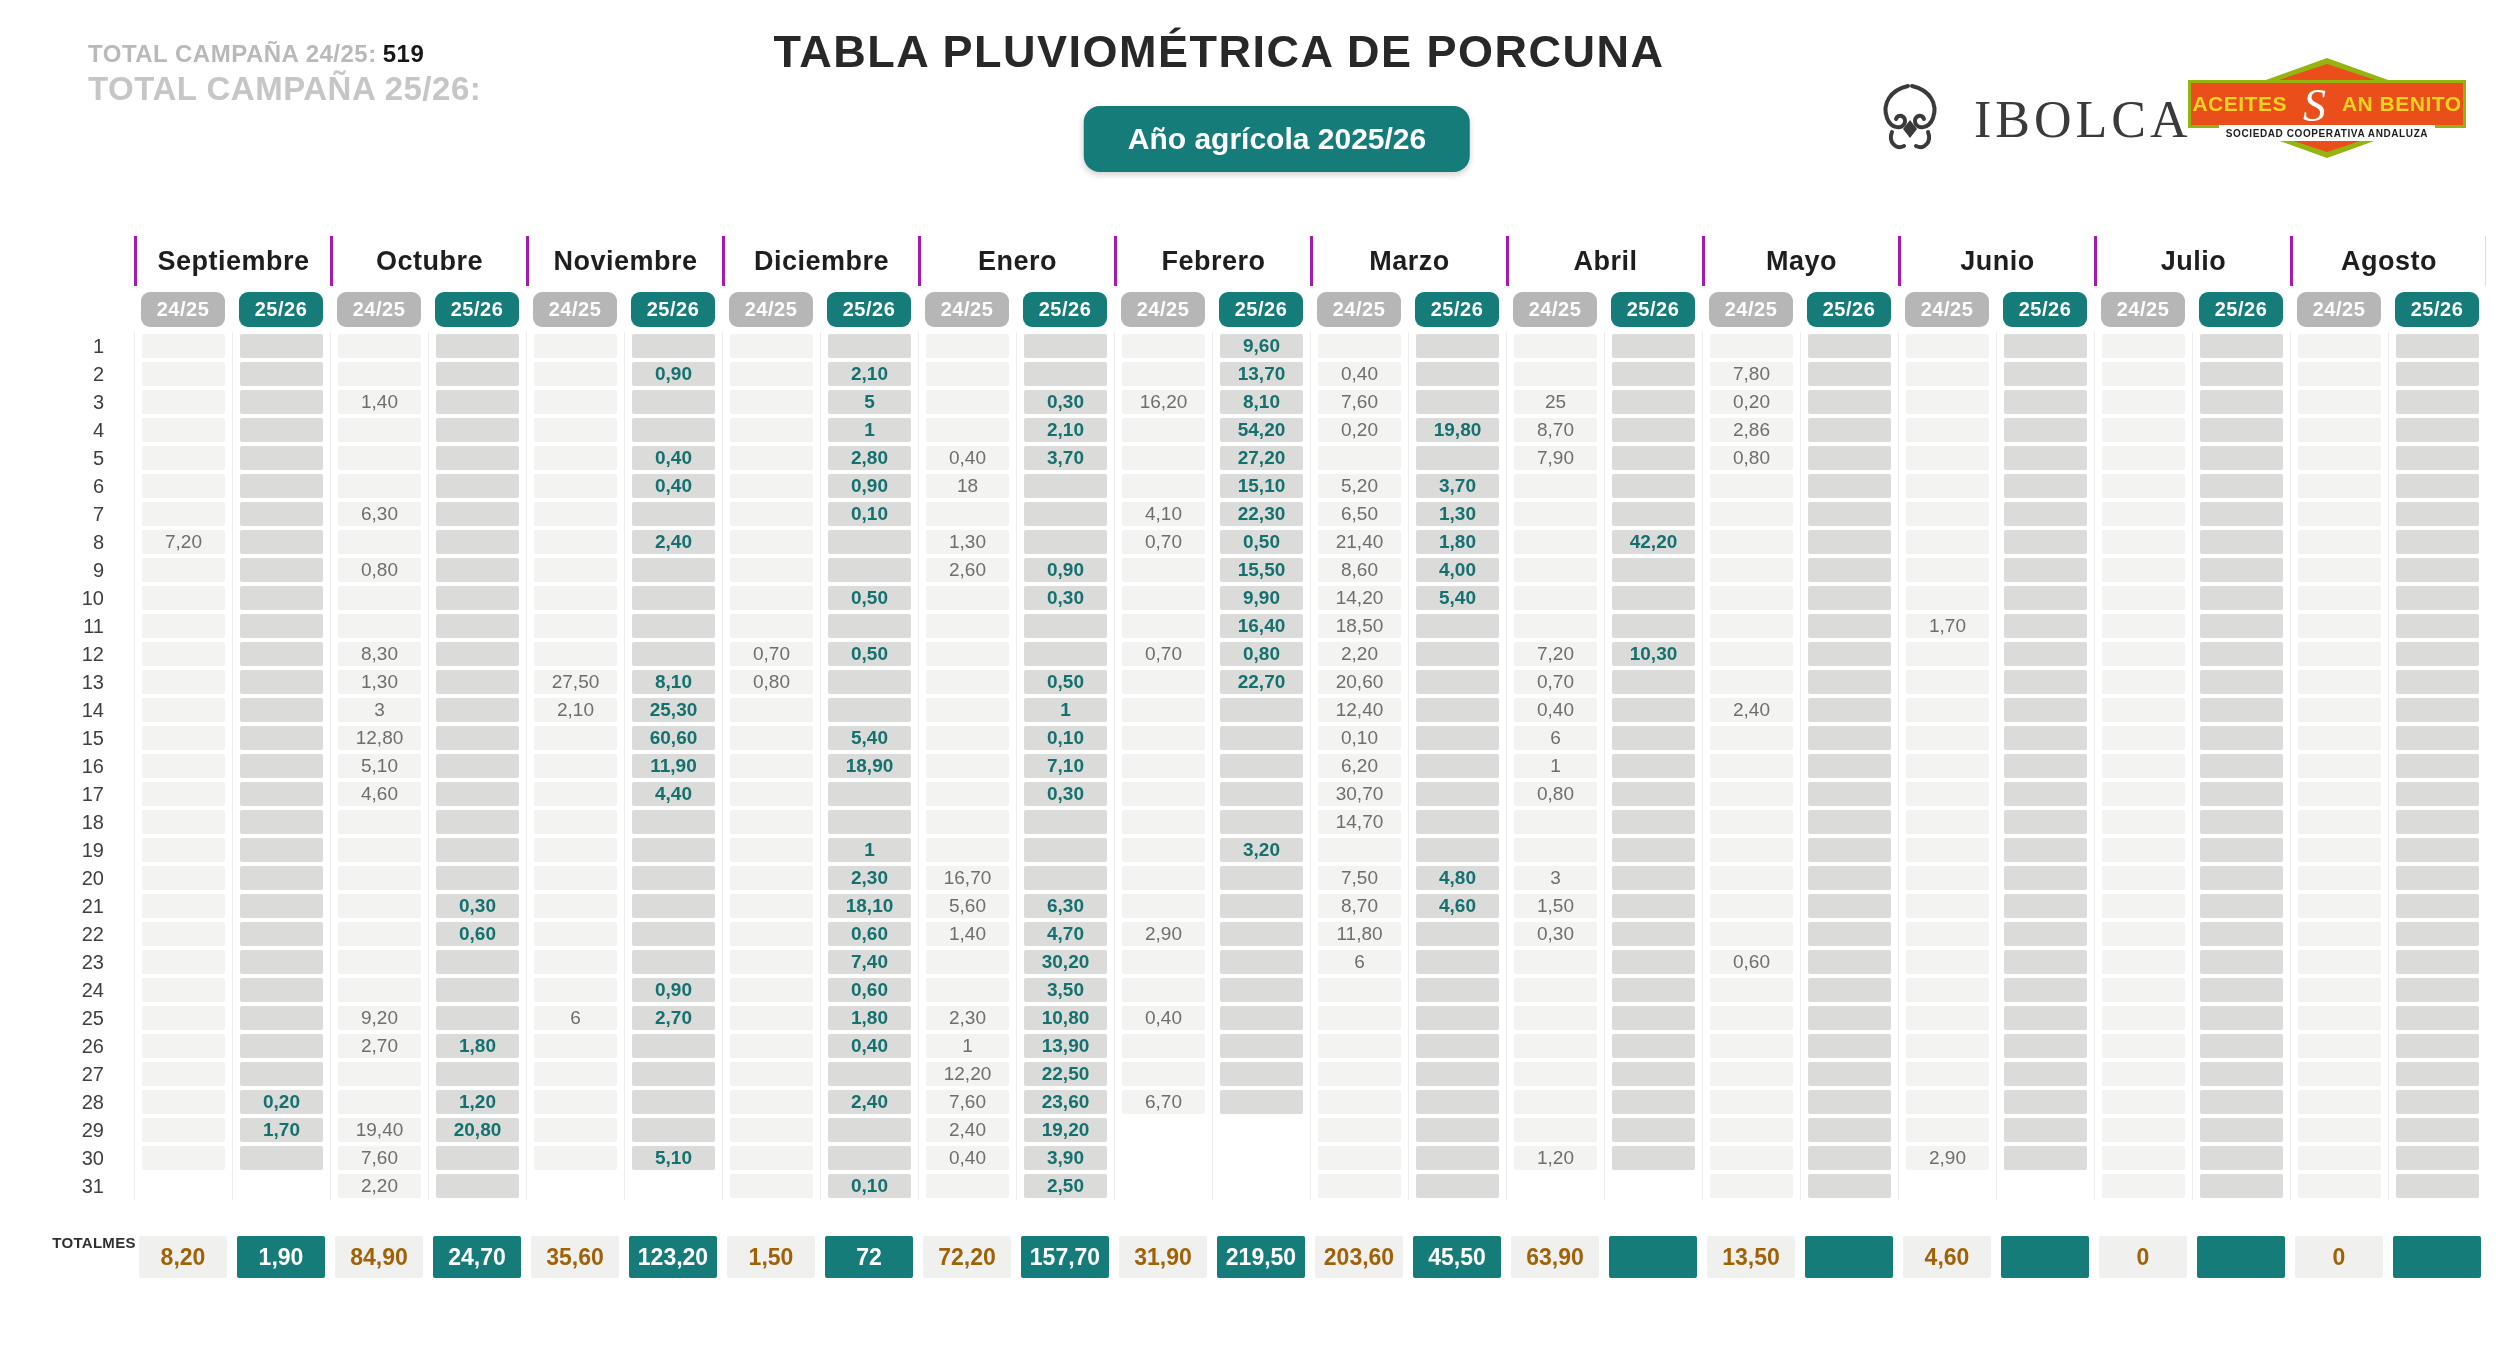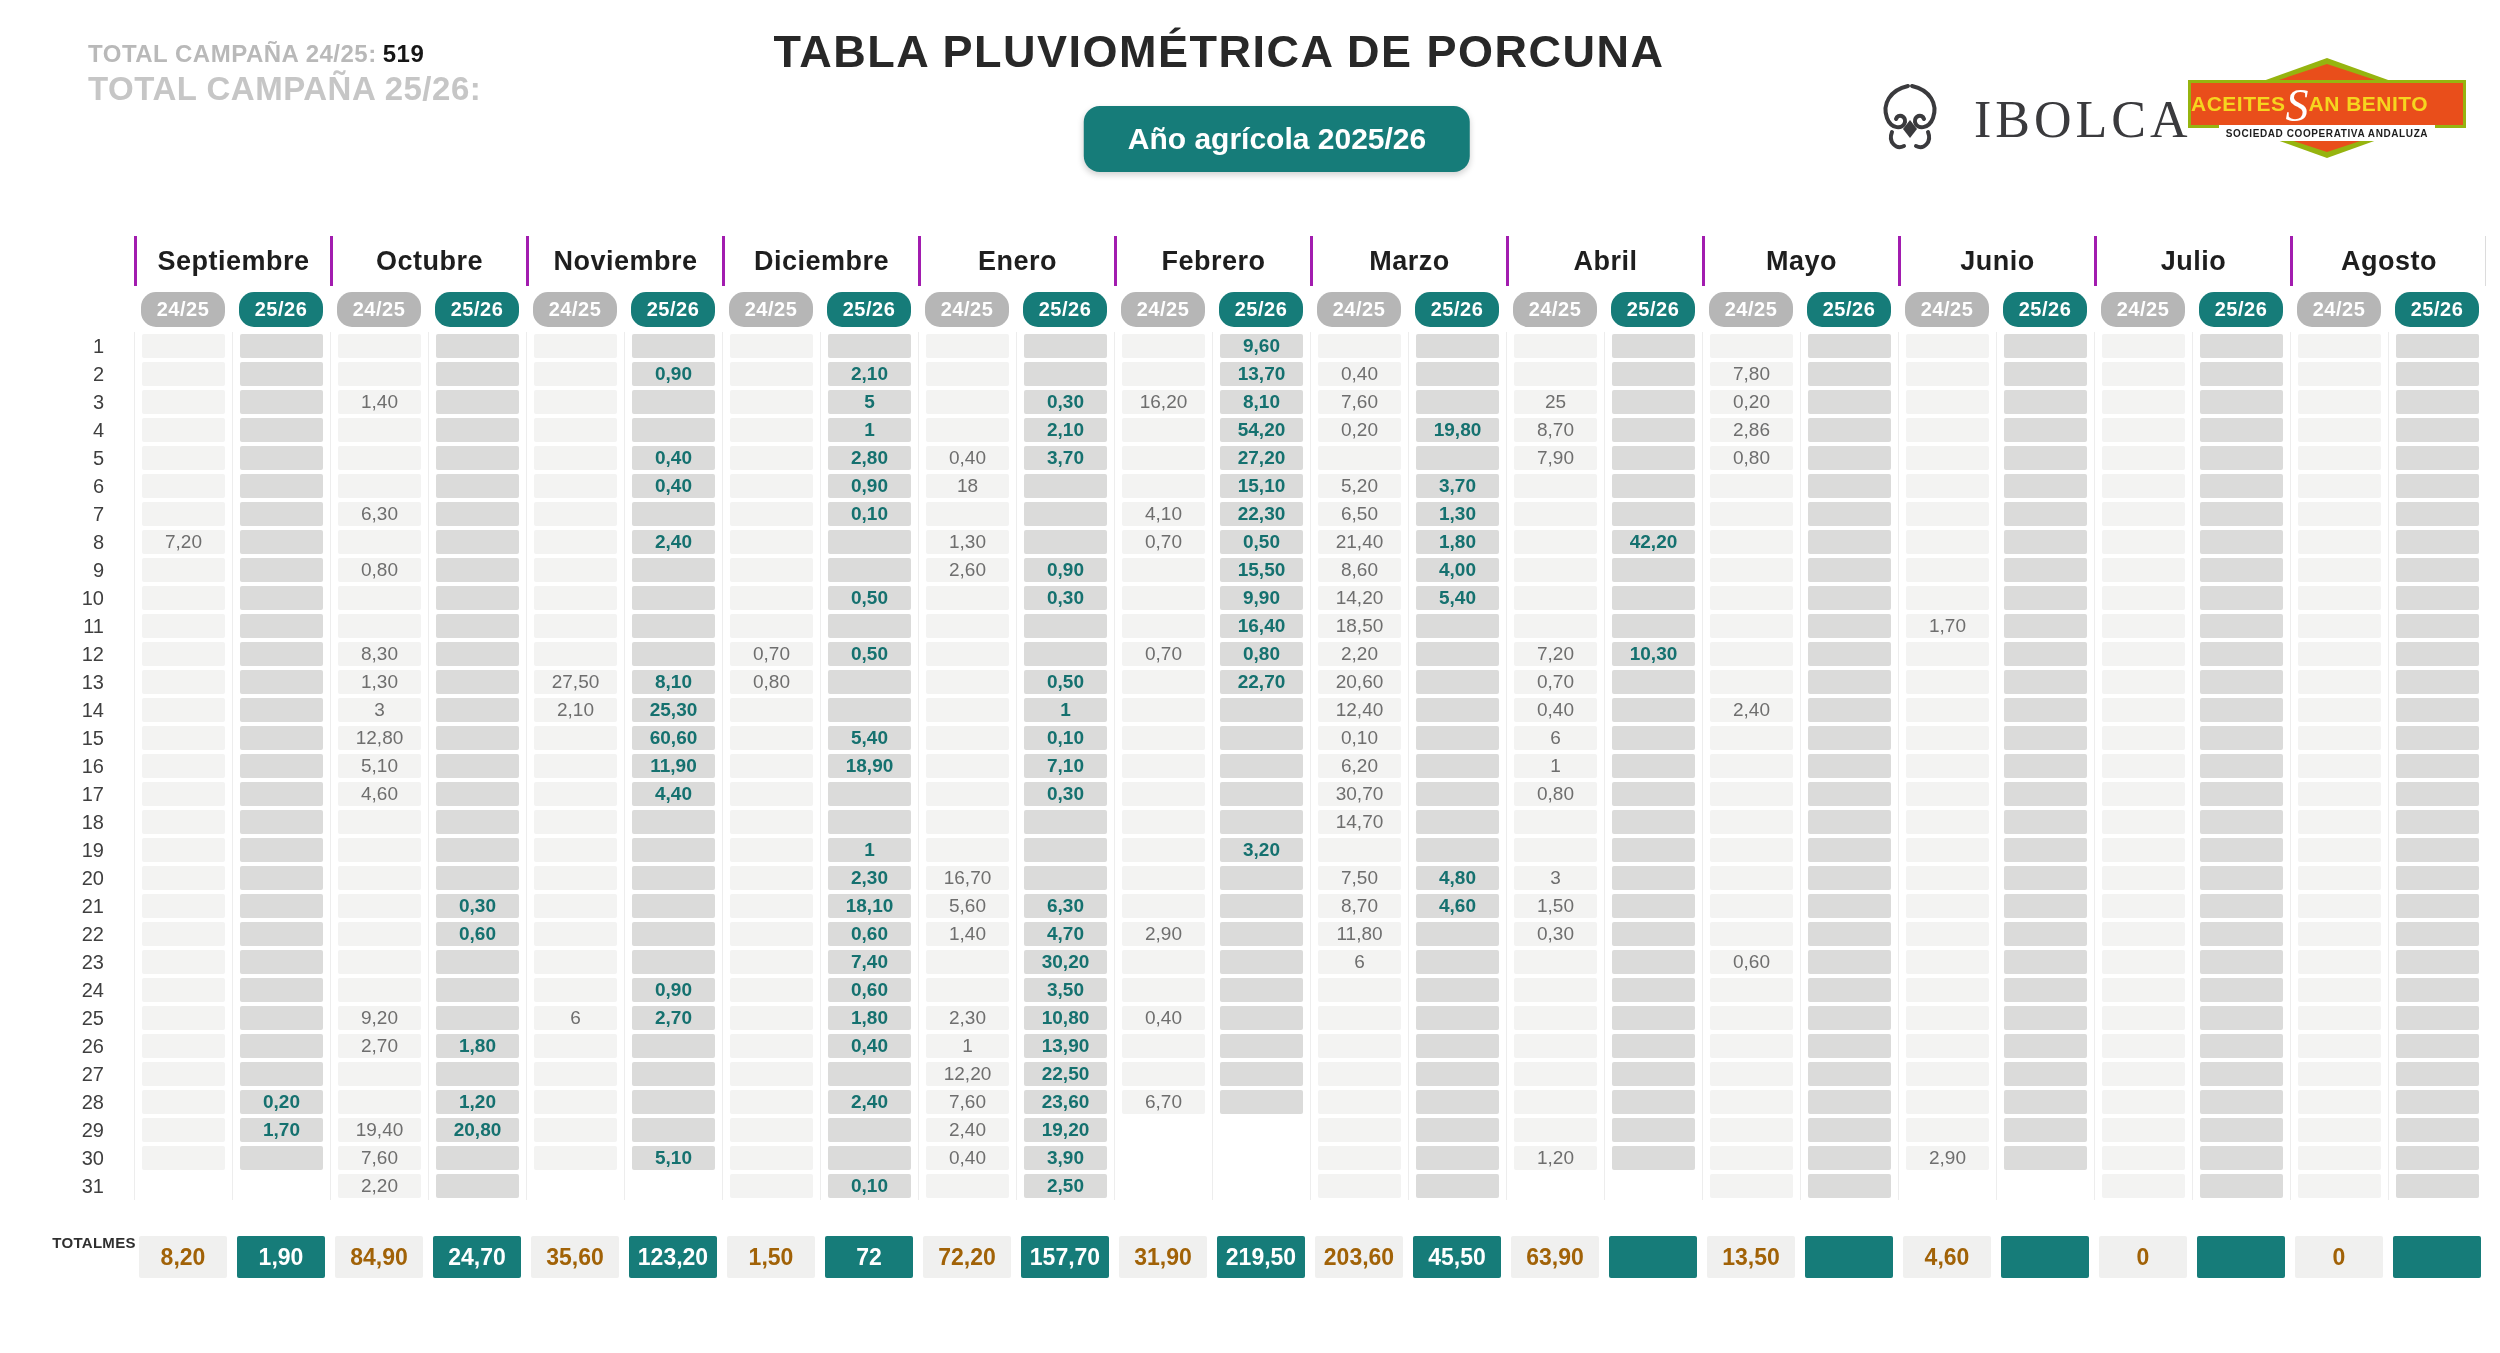--- a/index.html
+++ b/index.html
@@ -22,36 +22,36 @@
   
   .ibolca{position:absolute;left:1878px;top:80px;display:flex;align-items:center;gap:32px;}
   .ibolca-text{font-family:"Liberation Serif", serif;font-size:52px;color:#3a3a3d;
     letter-spacing:4px;font-weight:500;}
   .sanbenito{position:absolute;left:2188px;top:58px;width:278px;height:100px;}
   .sb-diamond{position:absolute;inset:0;background:#96b40f;
     clip-path:polygon(0 50%,50% 0,100% 50%,50% 100%);}
   .sb-diamond-inner{position:absolute;inset:6px;background:#e94e1b;
     clip-path:polygon(0 50%,50% 0,100% 50%,50% 100%);}
   .sb-band{position:absolute;left:0;right:0;top:22px;height:42px;background:#e94e1b;
-    border:3px solid #96b40f;display:flex;align-items:center;gap:2px;}
+    border:3px solid #96b40f;display:flex;align-items:center;justify-content:center;gap:18px;}
   .sb-word{color:#f6d51f;font-size:21px;font-weight:800;letter-spacing:.5px;}
   .sb-script{font-family:"Liberation Serif", serif;font-style:italic;color:#fff;
     font-size:46px;line-height:0;margin:0 -2px;position:relative;top:2px;}
   .sb-sub{position:absolute;left:11%;width:78%;top:67px;height:16px;background:#fff;
     display:flex;align-items:center;justify-content:center;font-size:10px;font-weight:700;
     color:#1d1d1d;letter-spacing:.6px;white-space:nowrap;}
   
   #table-wrap{position:absolute;left:54px;top:236px;width:2432px;}
   .mh-grid{display:grid;grid-template-columns:80px repeat(12,196px);}
   .mn{height:50px;display:flex;align-items:center;justify-content:center;
     font-size:27px;font-weight:700;color:#1e1e1e;letter-spacing:.5px;
     border-left:3px solid #a21caf;}
   .mn:last-child{border-right:1px solid #dcdcdc;}
   .bdg-grid{display:grid;grid-template-columns:80px repeat(24,98px);height:46px;align-items:center;}
-  .bdg{width:84px;height:35px;margin:0 auto;border-radius:15px;display:flex;align-items:center;
+  .bdg{width:84px;height:35px;margin:0 auto;border-radius:9px;display:flex;align-items:center;
     justify-content:center;color:#fff;font-size:20px;font-weight:600;letter-spacing:.5px;}
   .b24{background:#b6b6b6;}
   .b25{background:#167c79;}
   #rain-grid{display:grid;grid-template-columns:80px repeat(24,98px);grid-auto-rows:28px;}
   .dn{display:flex;align-items:center;justify-content:flex-end;padding-right:30px;
     font-size:20px;color:#3f3f3f;}
   .cw{border-left:1px solid #ededed;}
   .cell{height:24px;margin:2px 7px;display:flex;align-items:center;justify-content:center;
     font-size:19px;border-radius:2px;}
   .c24{background:#f3f3f2;color:#6e6e6e;}

